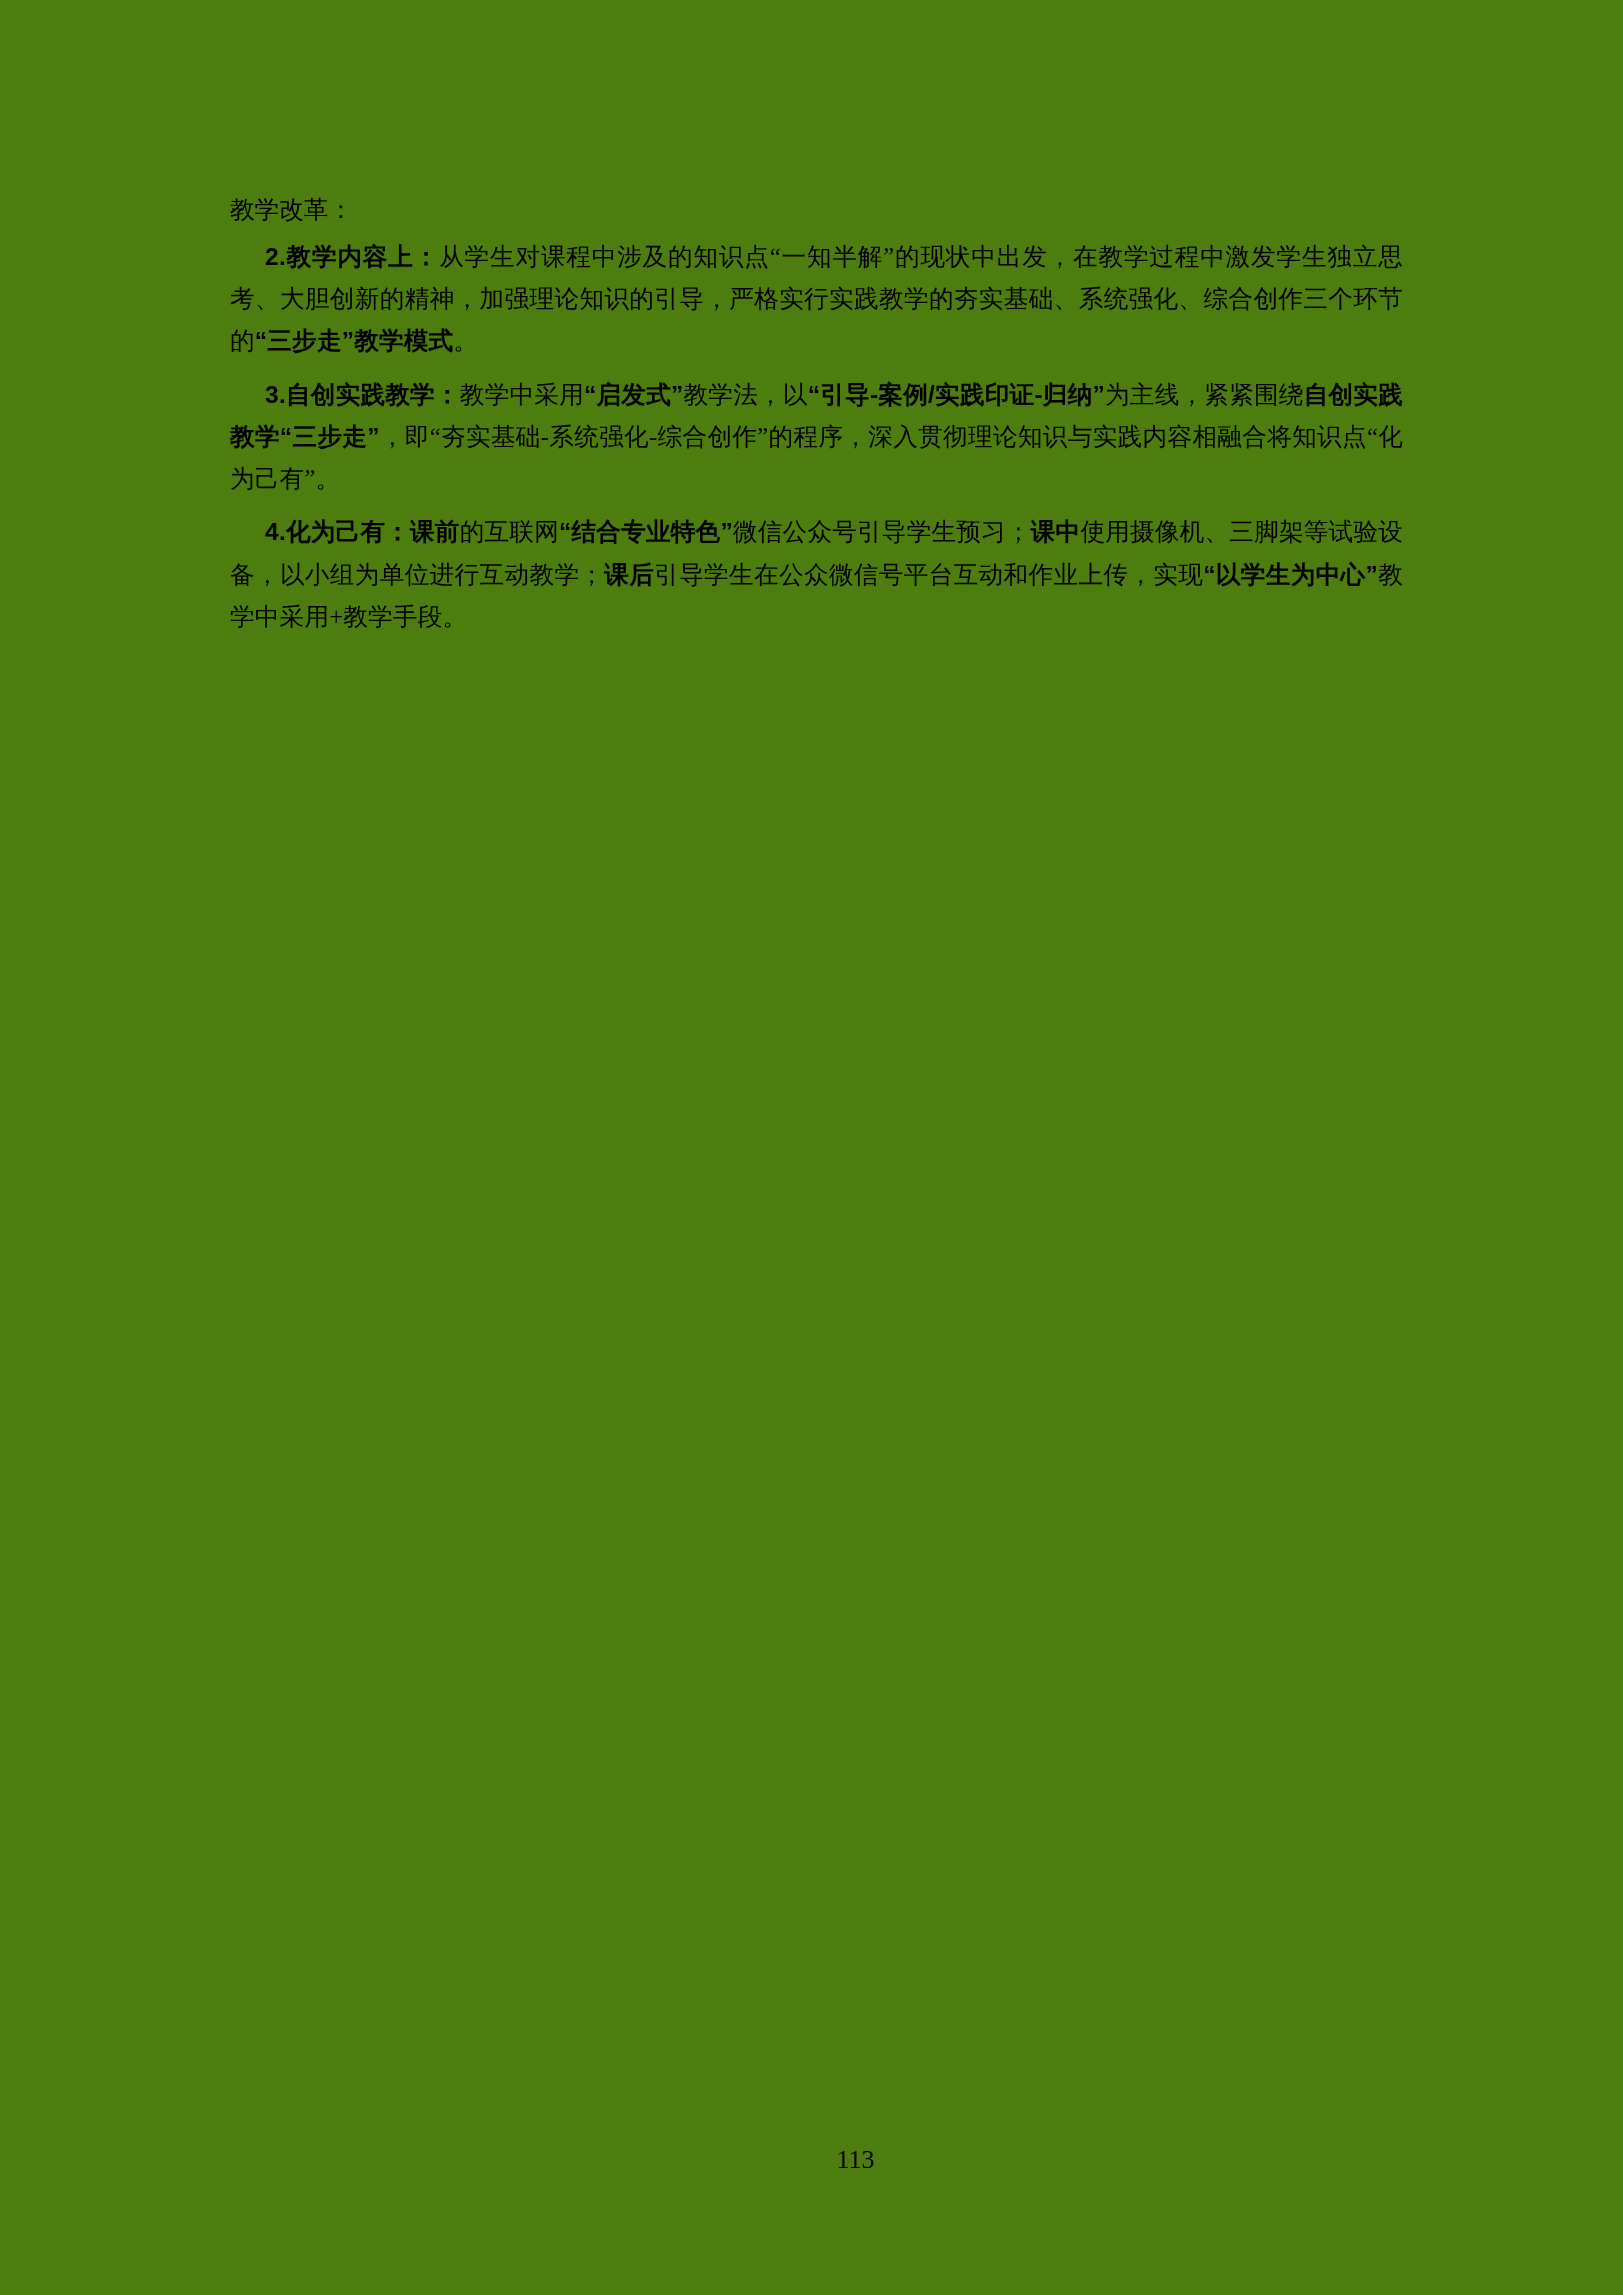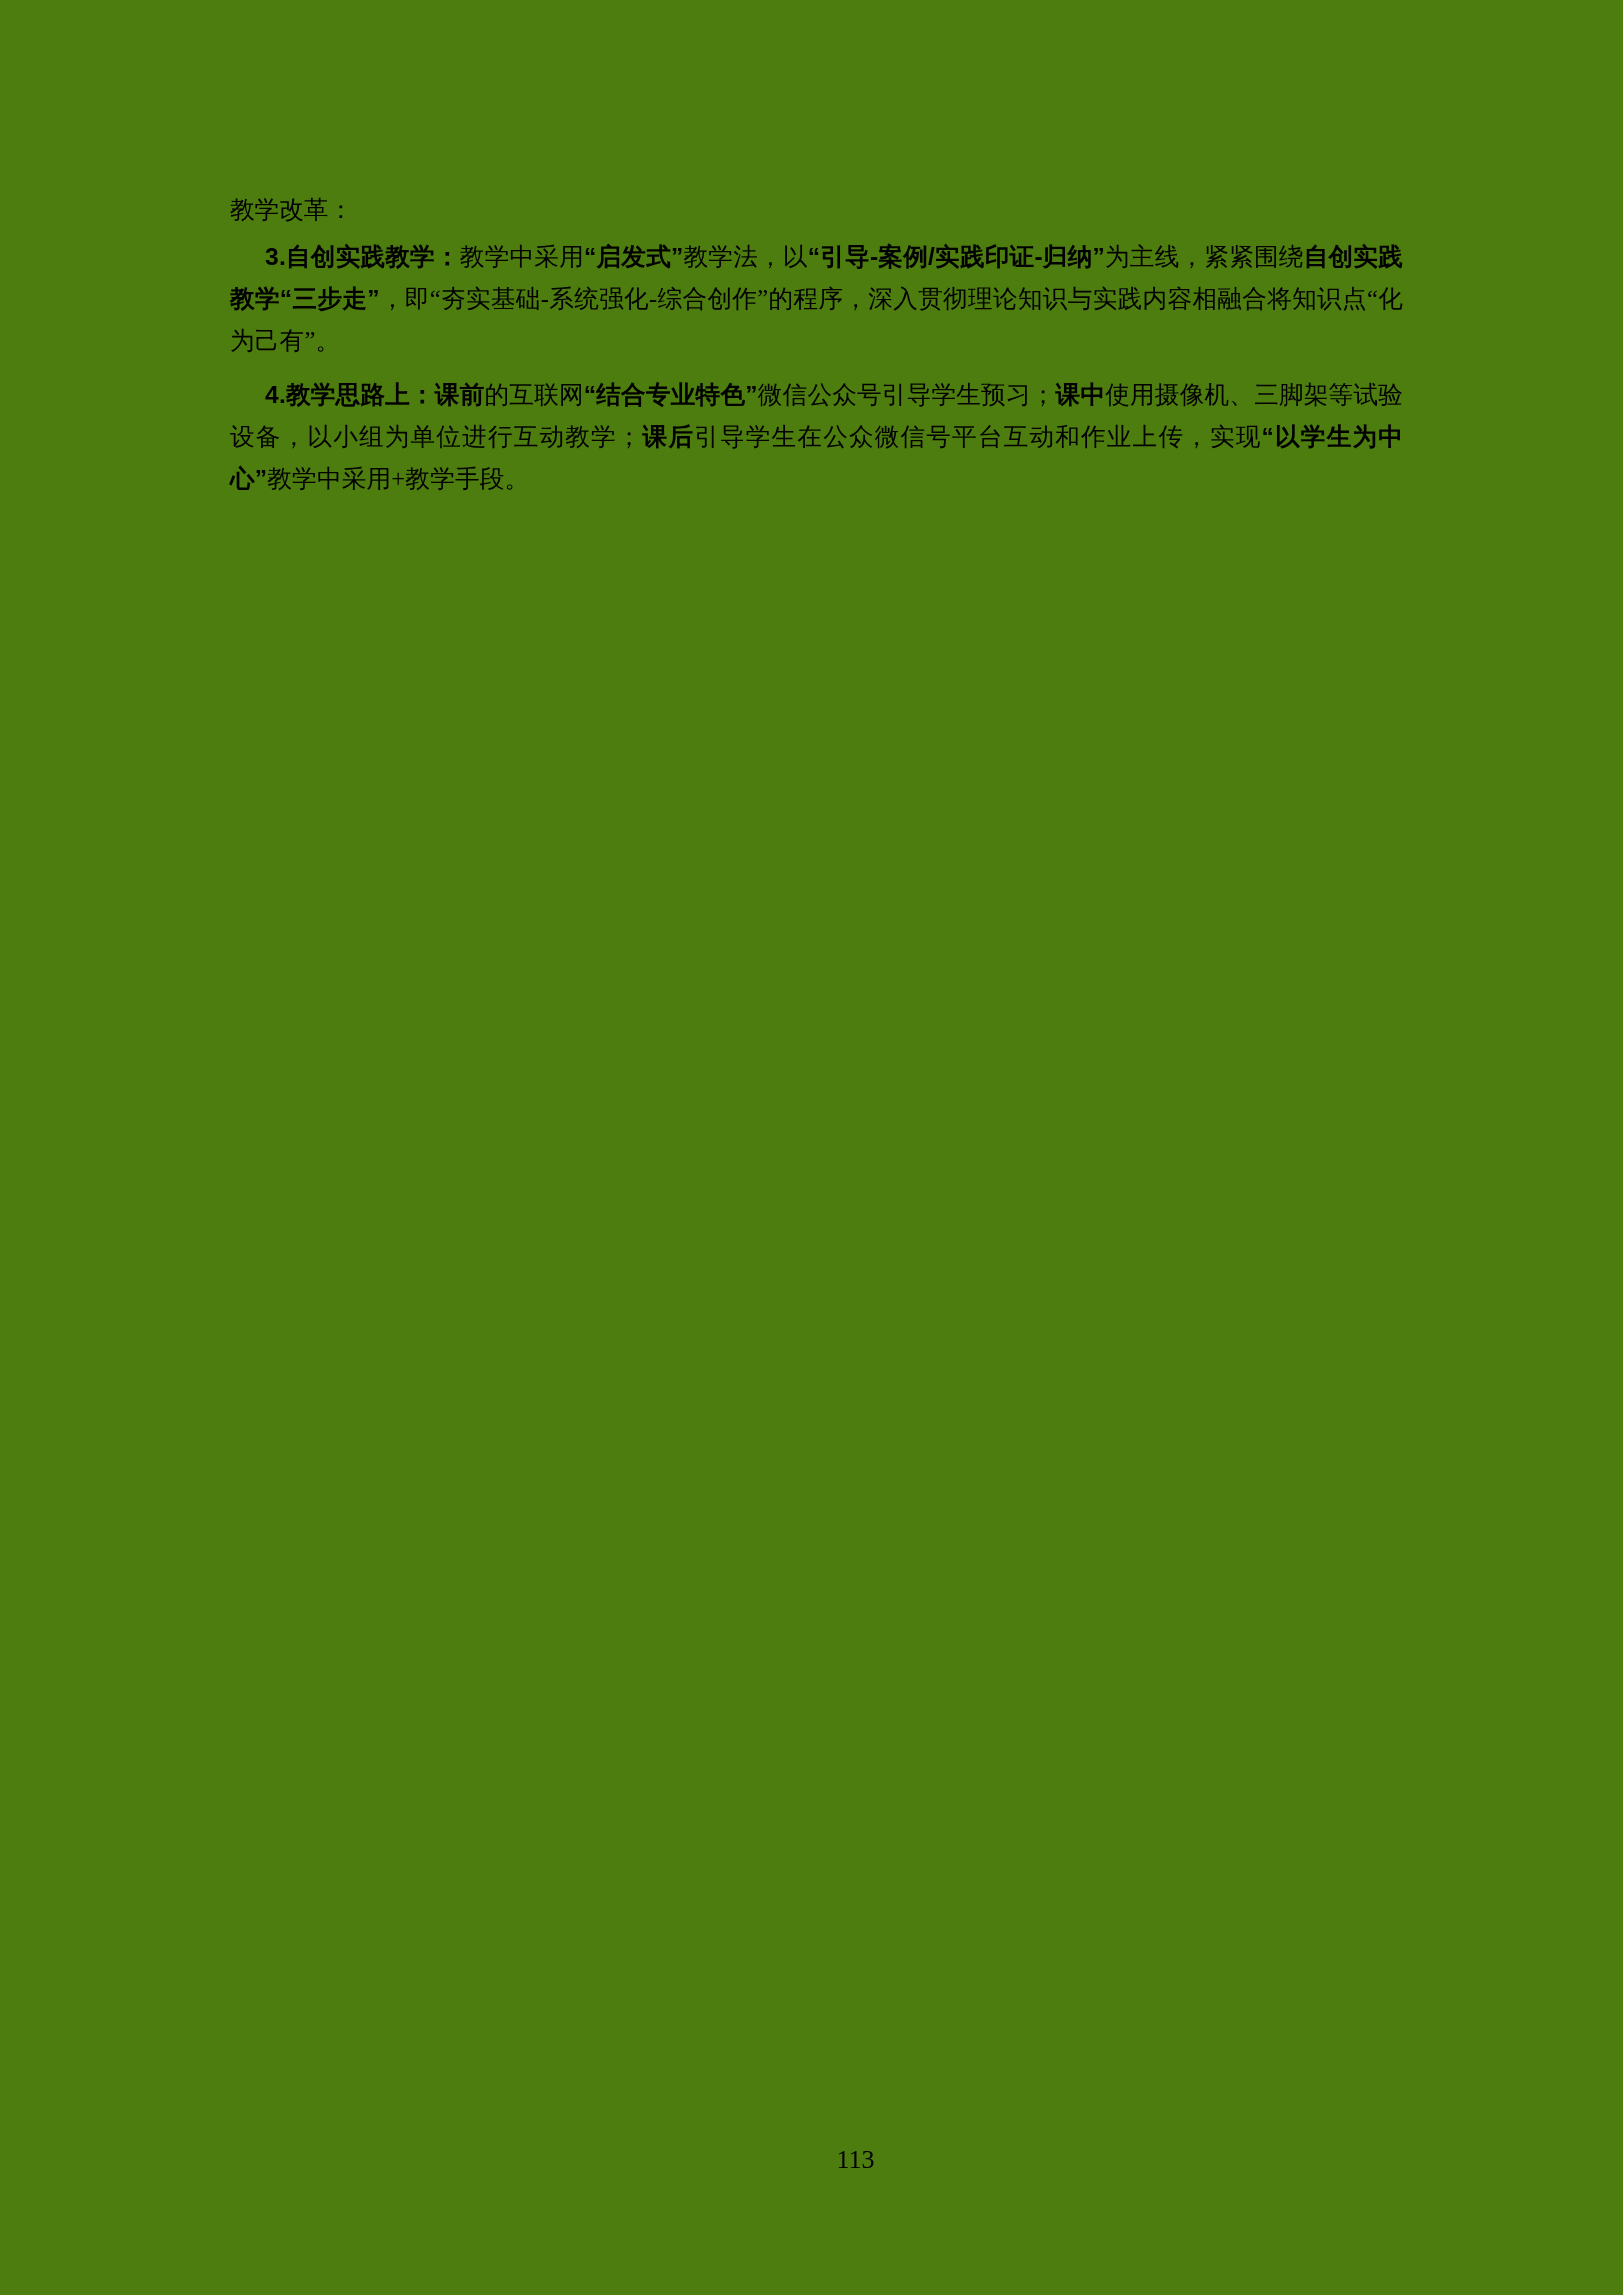--- a/index.html
+++ b/index.html
@@ -68,27 +68,30 @@
 
 <div class="page">
 
   <div class="content">
 
     <div class="heading">
       <span>教学改革：</span>
     </div>
 
 
+    <p class="para indent">
+      <span class="sans b">2.</span><span class="sans b">教学内容上：</span><span>从学生对课程中涉及的知识点“一知半解”的现状中出发，在教学过程中激发学生独立思考、大胆创新的精神，加强理论知识的引导，严格实行实践教学的夯实基础、系统强化、综合创作三个环节的</span><span class="sans b">“三步走”教学模式</span><span>。</span>
+    </p>
 
     <p class="para indent">
       <span class="sans b">3.</span><span class="sans b">自创实践教学：</span><span>教学中采用</span><span class="sans b">“启发式”</span><span>教学法，以</span><span class="sans b">“引导-案例/实践印证-归纳”</span><span>为主线，紧紧围绕</span><span class="sans b">自创实践教学“三步走”</span><span>，即“夯实基础-系统强化-综合创作”的程序，深入贯彻理论知识与实践内容相融合将知识点“化为己有”。</span>
     </p>
 
     <p class="para indent">
-      <span class="sans b">4.</span><span class="sans b">教学思路上：</span><span class="sans b">课前</span><span>的互联网</span><span class="sans b">“结合专业特色”</span><span>微信公众号引导学生预习；</span><span class="sans b">课中</span><span>使用摄像机、三脚架等试验设备，以小组为单位进行互动教学；</span><span class="sans b">课后</span><span>引导学生在公众微信号平台互动和作业上传，实现</span><span class="sans b">“以学生为中心”</span><span>教学中采用+教学手段。</span>
+      <span class="sans b">4.</span><span class="sans b">化为己有：</span><span class="sans b">课前</span><span>的互联网</span><span class="sans b">“结合专业特色”</span><span>微信公众号引导学生预习；</span><span class="sans b">课中</span><span>使用摄像机、三脚架等试验设备，以小组为单位进行互动教学；</span><span class="sans b">课后</span><span>引导学生在公众微信号平台互动和作业上传，实现</span><span class="sans b">“以学生为中心”</span><span>教学中采用+教学手段。</span>
     </p>
 
   </div>
 
   <div class="page-number">113</div>
 
 </div>
 
 
 </body></html>

